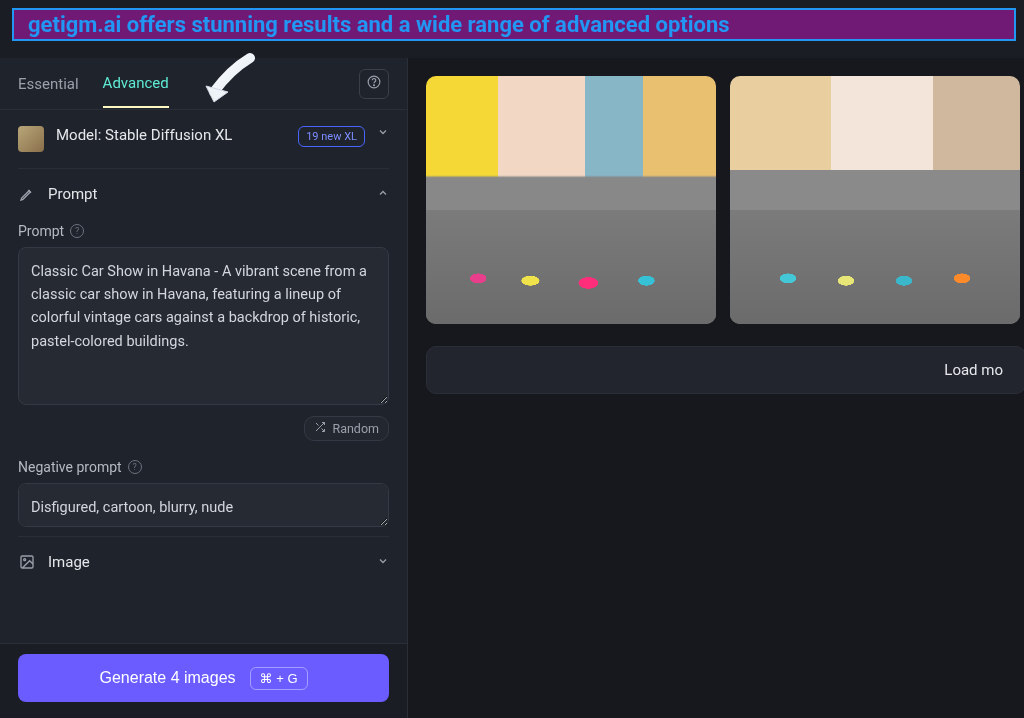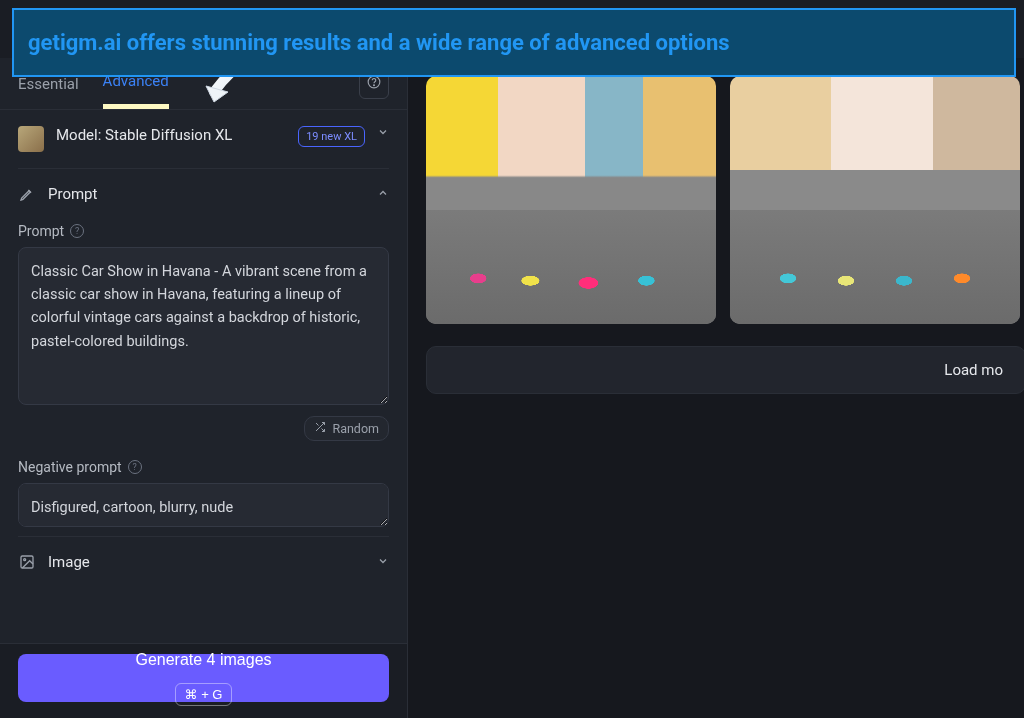--- a/index.html
+++ b/index.html
@@ -8,26 +8,26 @@
     background: #1a1d24;
     color: #d1d5db;
     width: 1024px;
     height: 718px;
     overflow: hidden;
     font-size: 14px;
   }
   .banner {
     position: absolute;
     top: 8px; left: 12px; right: 8px;
-    background: #0c4a6e;
+    background: #701a75;
     border: 2px solid #2196f3;
     color: #2196f3;
     font-size: 22px;
     font-weight: 700;
-    padding: 20px 14px;
+    padding: 2px 14px;
     z-index: 10;
   }
   .arrow {
     position: absolute;
     top: 52px; left: 200px;
     z-index: 9;
     pointer-events: none;
   }
   .layout { display: flex; height: 100%; padding-top: 58px; }
   .sidebar {
@@ -48,22 +48,22 @@
     height: 52px;
     justify-content: flex-end;
   }
   .tab {
     color: #9aa0aa;
     padding: 14px 0;
     cursor: pointer;
     font-size: 15px;
   }
   .tab.active {
-    color: #3b82f6;
-    border-bottom: 5px solid #fef9c3;
+    color: #5eead4;
+    border-bottom: 2px solid #fef9c3;
   }
   .tab-spacer { flex: 1; }
   .help-btn {
     width: 30px; height: 30px;
     border: 1px solid #3a3f4a;
     border-radius: 6px;
     display: flex; align-items: center; justify-content: center;
     color: #9aa0aa;
     cursor: pointer;
   }
@@ -134,21 +134,20 @@
     background: #6a5cff;
     color: #fff;
     border: none;
     border-radius: 8px;
     height: 48px;
     display: flex; align-items:center; justify-content:center;
     gap: 14px;
     font-size: 16px;
     font-weight: 500;
     cursor: pointer;
-    flex-direction: column;
   }
   .shortcut {
     border: 1px solid rgba(255,255,255,0.4);
     border-radius: 6px;
     padding: 3px 9px;
     font-size: 13px;
   }
   .main {
     flex: 1;
     background: #16181e;

